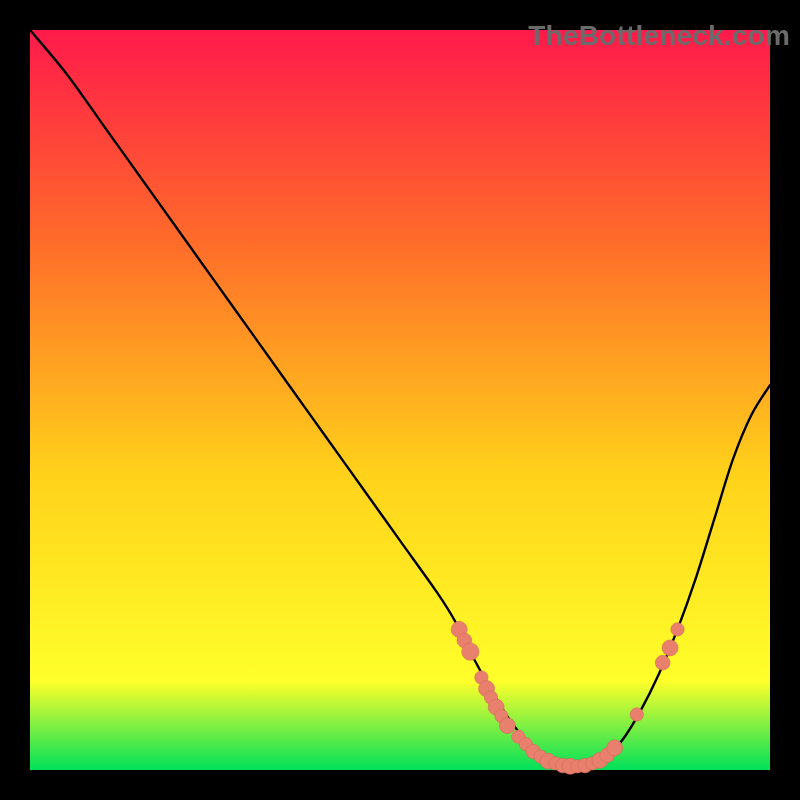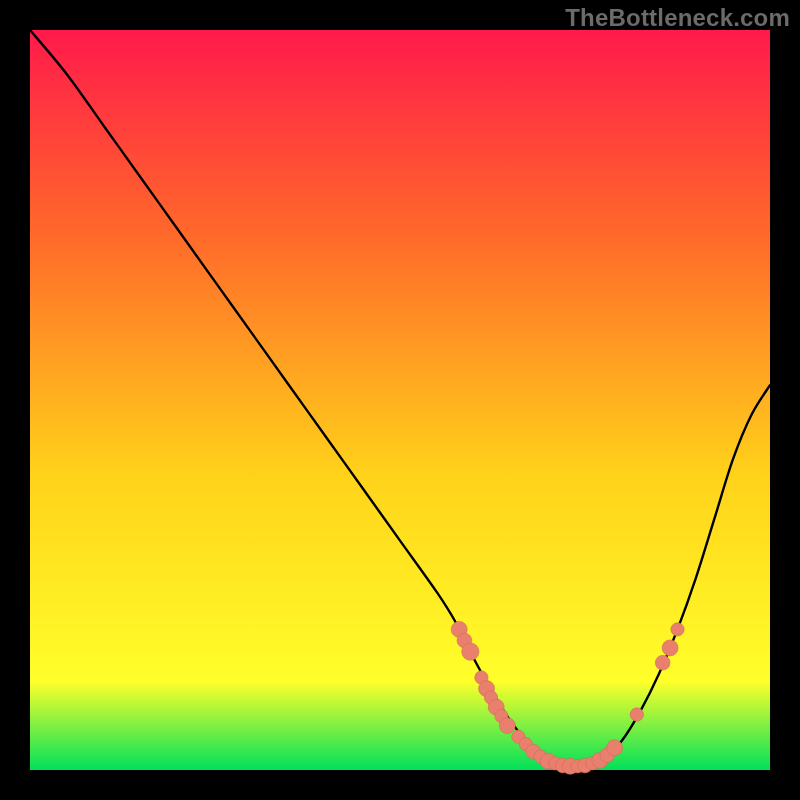--- a/index.html
+++ b/index.html
@@ -11,24 +11,24 @@
     font-family: Arial, Helvetica, sans-serif;
     overflow: hidden;
   }
   .canvas-wrap {
     position: relative;
     width: 800px;
     height: 800px;
   }
   .watermark {
     position: absolute;
-    top: 4px;
+    top: 20px;
     right: 10px;
     color: #6b6b6b;
-    font-size: 24px;
+    font-size: 28px;
     font-weight: 600;
     letter-spacing: 0.2px;
     user-select: none;
   }
   svg {
     display: block;
   }
 </style>
 </head>
 <body>

